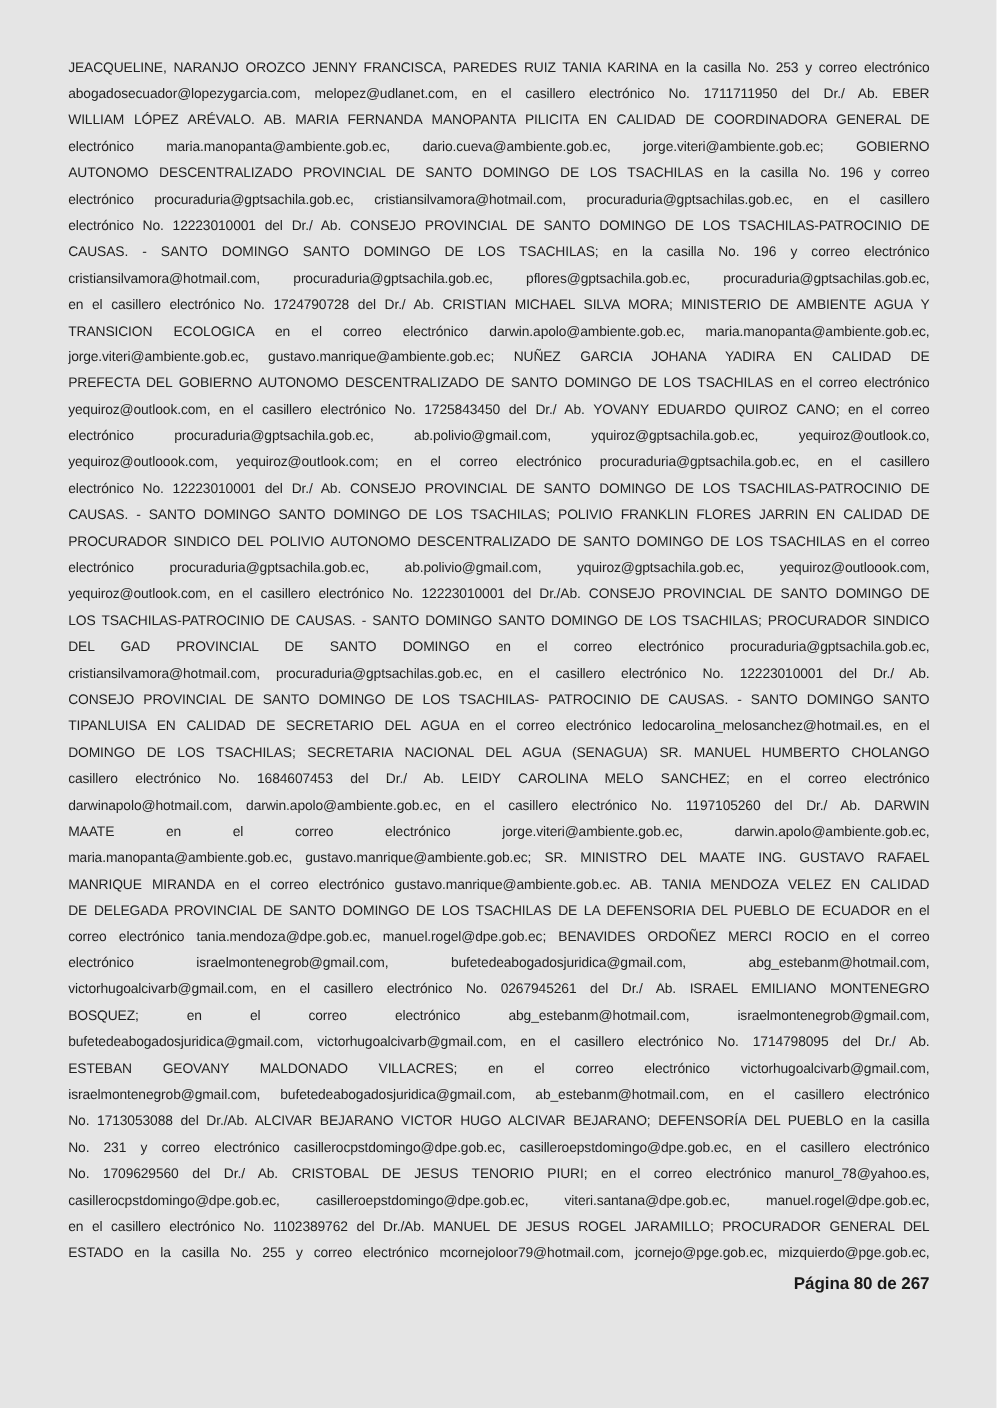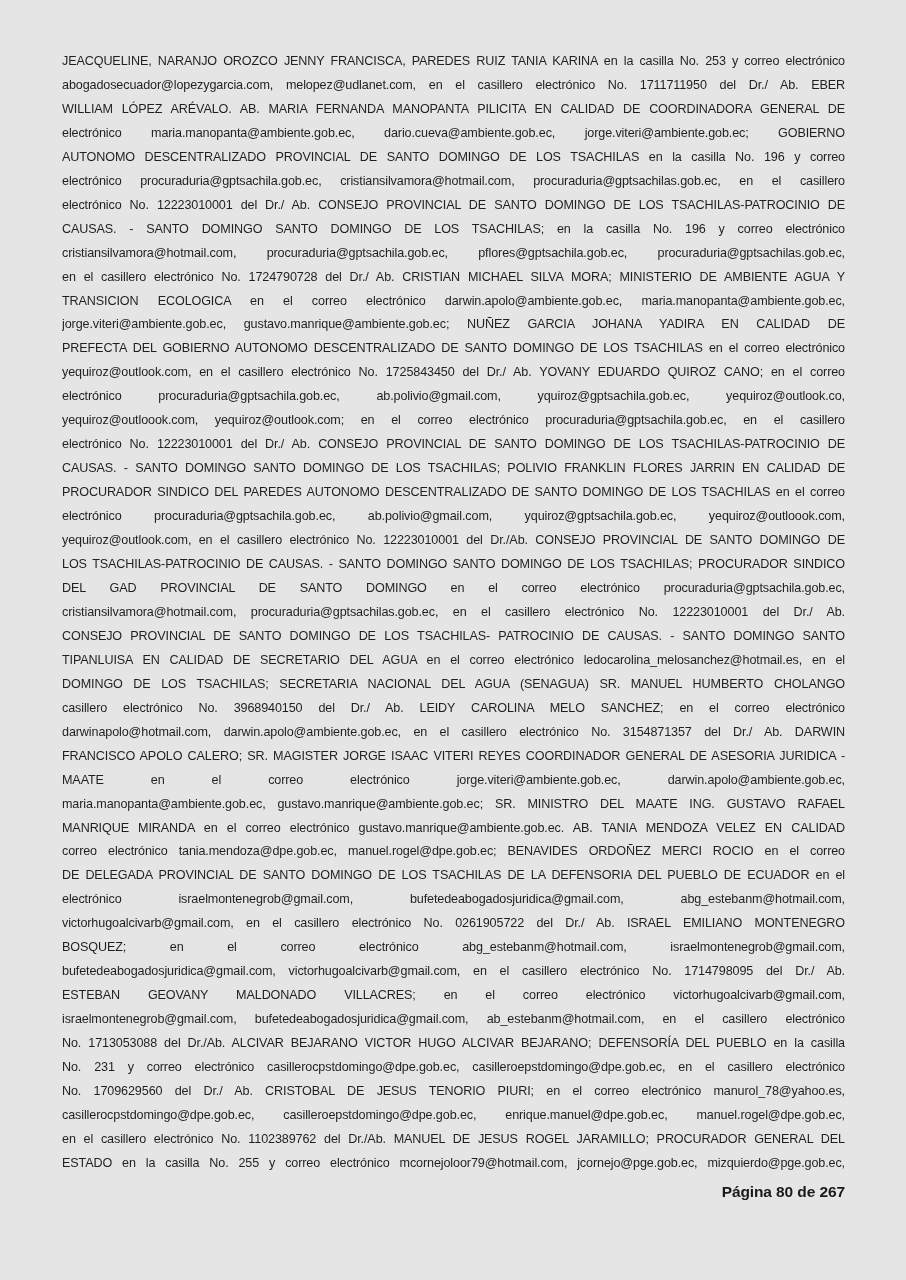--- a/index.html
+++ b/index.html
@@ -62,46 +62,45 @@
     <p class="line">cristiansilvamora@hotmail.com, procuraduria@gptsachila.gob.ec, pflores@gptsachila.gob.ec, procuraduria@gptsachilas.gob.ec,</p>
     <p class="line">en el casillero electrónico No. 1724790728 del Dr./ Ab. CRISTIAN MICHAEL SILVA MORA; MINISTERIO DE AMBIENTE AGUA Y</p>
     <p class="line">TRANSICION ECOLOGICA en el correo electrónico darwin.apolo@ambiente.gob.ec, maria.manopanta@ambiente.gob.ec,</p>
     <p class="line">jorge.viteri@ambiente.gob.ec, gustavo.manrique@ambiente.gob.ec; NUÑEZ GARCIA JOHANA YADIRA EN CALIDAD DE</p>
     <p class="line">PREFECTA DEL GOBIERNO AUTONOMO DESCENTRALIZADO DE SANTO DOMINGO DE LOS TSACHILAS en el correo electrónico</p>
     <p class="line">yequiroz@outlook.com, en el casillero electrónico No. 1725843450 del Dr./ Ab. YOVANY EDUARDO QUIROZ CANO; en el correo</p>
     <p class="line">electrónico procuraduria@gptsachila.gob.ec, ab.polivio@gmail.com, yquiroz@gptsachila.gob.ec, yequiroz@outlook.co,</p>
     <p class="line">yequiroz@outloook.com, yequiroz@outlook.com; en el correo electrónico procuraduria@gptsachila.gob.ec, en el casillero</p>
     <p class="line">electrónico No. 12223010001 del Dr./ Ab. CONSEJO PROVINCIAL DE SANTO DOMINGO DE LOS TSACHILAS-PATROCINIO DE</p>
     <p class="line">CAUSAS. - SANTO DOMINGO SANTO DOMINGO DE LOS TSACHILAS; POLIVIO FRANKLIN FLORES JARRIN EN CALIDAD DE</p>
-    <p class="line">PROCURADOR SINDICO DEL PAREDES AUTONOMO DESCENTRALIZADO DE SANTO DOMINGO DE LOS TSACHILAS en el correo</p>
+    <p class="line">PROCURADOR SINDICO DEL POLIVIO AUTONOMO DESCENTRALIZADO DE SANTO DOMINGO DE LOS TSACHILAS en el correo</p>
     <p class="line">electrónico procuraduria@gptsachila.gob.ec, ab.polivio@gmail.com, yquiroz@gptsachila.gob.ec, yequiroz@outloook.com,</p>
     <p class="line">yequiroz@outlook.com, en el casillero electrónico No. 12223010001 del Dr./Ab. CONSEJO PROVINCIAL DE SANTO DOMINGO DE</p>
     <p class="line">LOS TSACHILAS-PATROCINIO DE CAUSAS. - SANTO DOMINGO SANTO DOMINGO DE LOS TSACHILAS; PROCURADOR SINDICO</p>
     <p class="line">DEL GAD PROVINCIAL DE SANTO DOMINGO en el correo electrónico procuraduria@gptsachila.gob.ec,</p>
     <p class="line">cristiansilvamora@hotmail.com, procuraduria@gptsachilas.gob.ec, en el casillero electrónico No. 12223010001 del Dr./ Ab.</p>
     <p class="line">CONSEJO PROVINCIAL DE SANTO DOMINGO DE LOS TSACHILAS- PATROCINIO DE CAUSAS. - SANTO DOMINGO SANTO</p>
     <p class="line">TIPANLUISA EN CALIDAD DE SECRETARIO DEL AGUA en el correo electrónico ledocarolina_melosanchez@hotmail.es, en el</p>
     <p class="line">DOMINGO DE LOS TSACHILAS; SECRETARIA NACIONAL DEL AGUA (SENAGUA) SR. MANUEL HUMBERTO CHOLANGO</p>
-    <p class="line">casillero electrónico No. 3968940150 del Dr./ Ab. LEIDY CAROLINA MELO SANCHEZ; en el correo electrónico</p>
-    <p class="line">darwinapolo@hotmail.com, darwin.apolo@ambiente.gob.ec, en el casillero electrónico No. 3154871357 del Dr./ Ab. DARWIN</p>
-    <p class="line">FRANCISCO APOLO CALERO; SR. MAGISTER JORGE ISAAC VITERI REYES COORDINADOR GENERAL DE ASESORIA JURIDICA -</p>
+    <p class="line">casillero electrónico No. 1684607453 del Dr./ Ab. LEIDY CAROLINA MELO SANCHEZ; en el correo electrónico</p>
+    <p class="line">darwinapolo@hotmail.com, darwin.apolo@ambiente.gob.ec, en el casillero electrónico No. 1197105260 del Dr./ Ab. DARWIN</p>
     <p class="line">MAATE en el correo electrónico jorge.viteri@ambiente.gob.ec, darwin.apolo@ambiente.gob.ec,</p>
     <p class="line">maria.manopanta@ambiente.gob.ec, gustavo.manrique@ambiente.gob.ec; SR. MINISTRO DEL MAATE ING. GUSTAVO RAFAEL</p>
     <p class="line">MANRIQUE MIRANDA en el correo electrónico gustavo.manrique@ambiente.gob.ec. AB. TANIA MENDOZA VELEZ EN CALIDAD</p>
+    <p class="line">DE DELEGADA PROVINCIAL DE SANTO DOMINGO DE LOS TSACHILAS DE LA DEFENSORIA DEL PUEBLO DE ECUADOR en el</p>
     <p class="line">correo electrónico tania.mendoza@dpe.gob.ec, manuel.rogel@dpe.gob.ec; BENAVIDES ORDOÑEZ MERCI ROCIO en el correo</p>
-    <p class="line">DE DELEGADA PROVINCIAL DE SANTO DOMINGO DE LOS TSACHILAS DE LA DEFENSORIA DEL PUEBLO DE ECUADOR en el</p>
     <p class="line">electrónico israelmontenegrob@gmail.com, bufetedeabogadosjuridica@gmail.com, abg_estebanm@hotmail.com,</p>
-    <p class="line">victorhugoalcivarb@gmail.com, en el casillero electrónico No. 0261905722 del Dr./ Ab. ISRAEL EMILIANO MONTENEGRO</p>
+    <p class="line">victorhugoalcivarb@gmail.com, en el casillero electrónico No. 0267945261 del Dr./ Ab. ISRAEL EMILIANO MONTENEGRO</p>
     <p class="line">BOSQUEZ; en el correo electrónico abg_estebanm@hotmail.com, israelmontenegrob@gmail.com,</p>
     <p class="line">bufetedeabogadosjuridica@gmail.com, victorhugoalcivarb@gmail.com, en el casillero electrónico No. 1714798095 del Dr./ Ab.</p>
     <p class="line">ESTEBAN GEOVANY MALDONADO VILLACRES; en el correo electrónico victorhugoalcivarb@gmail.com,</p>
     <p class="line">israelmontenegrob@gmail.com, bufetedeabogadosjuridica@gmail.com, ab_estebanm@hotmail.com, en el casillero electrónico</p>
     <p class="line">No. 1713053088 del Dr./Ab. ALCIVAR BEJARANO VICTOR HUGO ALCIVAR BEJARANO; DEFENSORÍA DEL PUEBLO en la casilla</p>
     <p class="line">No. 231 y correo electrónico casillerocpstdomingo@dpe.gob.ec, casilleroepstdomingo@dpe.gob.ec, en el casillero electrónico</p>
     <p class="line">No. 1709629560 del Dr./ Ab. CRISTOBAL DE JESUS TENORIO PIURI; en el correo electrónico manurol_78@yahoo.es,</p>
-    <p class="line">casillerocpstdomingo@dpe.gob.ec, casilleroepstdomingo@dpe.gob.ec, enrique.manuel@dpe.gob.ec, manuel.rogel@dpe.gob.ec,</p>
+    <p class="line">casillerocpstdomingo@dpe.gob.ec, casilleroepstdomingo@dpe.gob.ec, viteri.santana@dpe.gob.ec, manuel.rogel@dpe.gob.ec,</p>
     <p class="line">en el casillero electrónico No. 1102389762 del Dr./Ab. MANUEL DE JESUS ROGEL JARAMILLO; PROCURADOR GENERAL DEL</p>
     <p class="line">ESTADO en la casilla No. 255 y correo electrónico mcornejoloor79@hotmail.com, jcornejo@pge.gob.ec, mizquierdo@pge.gob.ec,</p>
   </div>
   <div class="footer-row">
     <span class="page-number">Página 80 de 267</span>
   </div>
 </div>
 
 </body></html>

